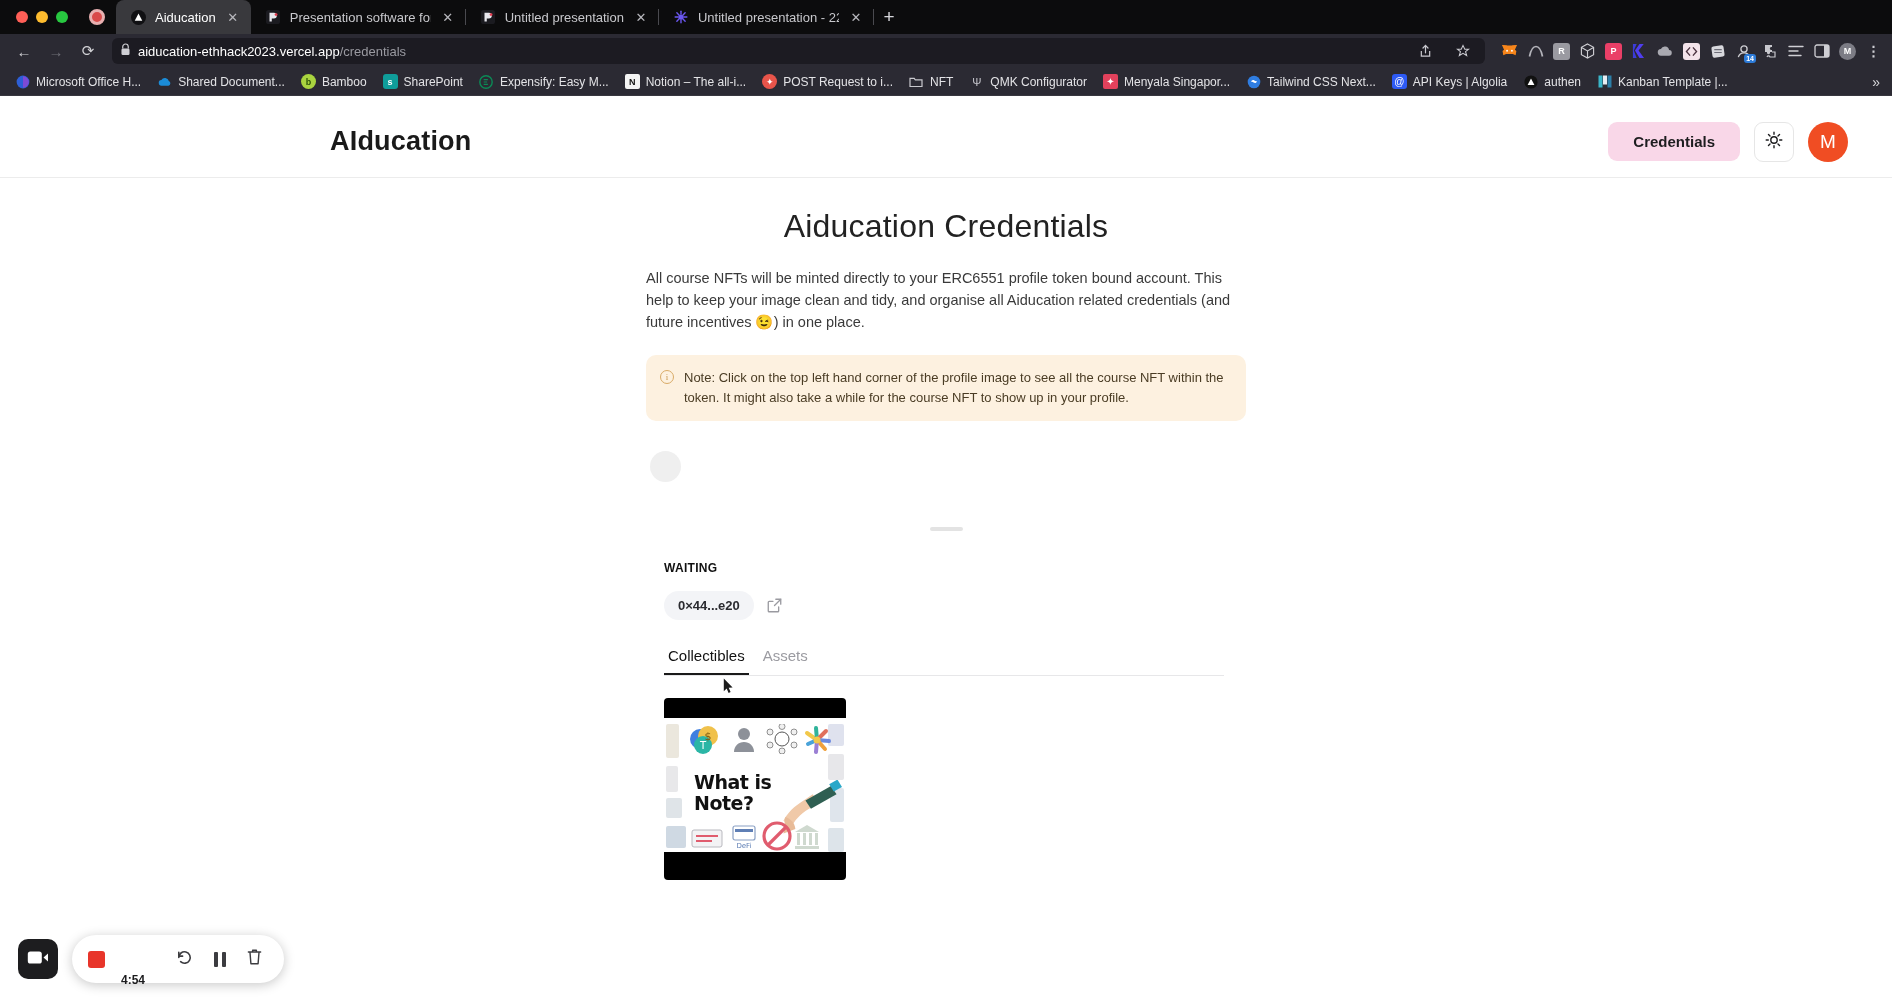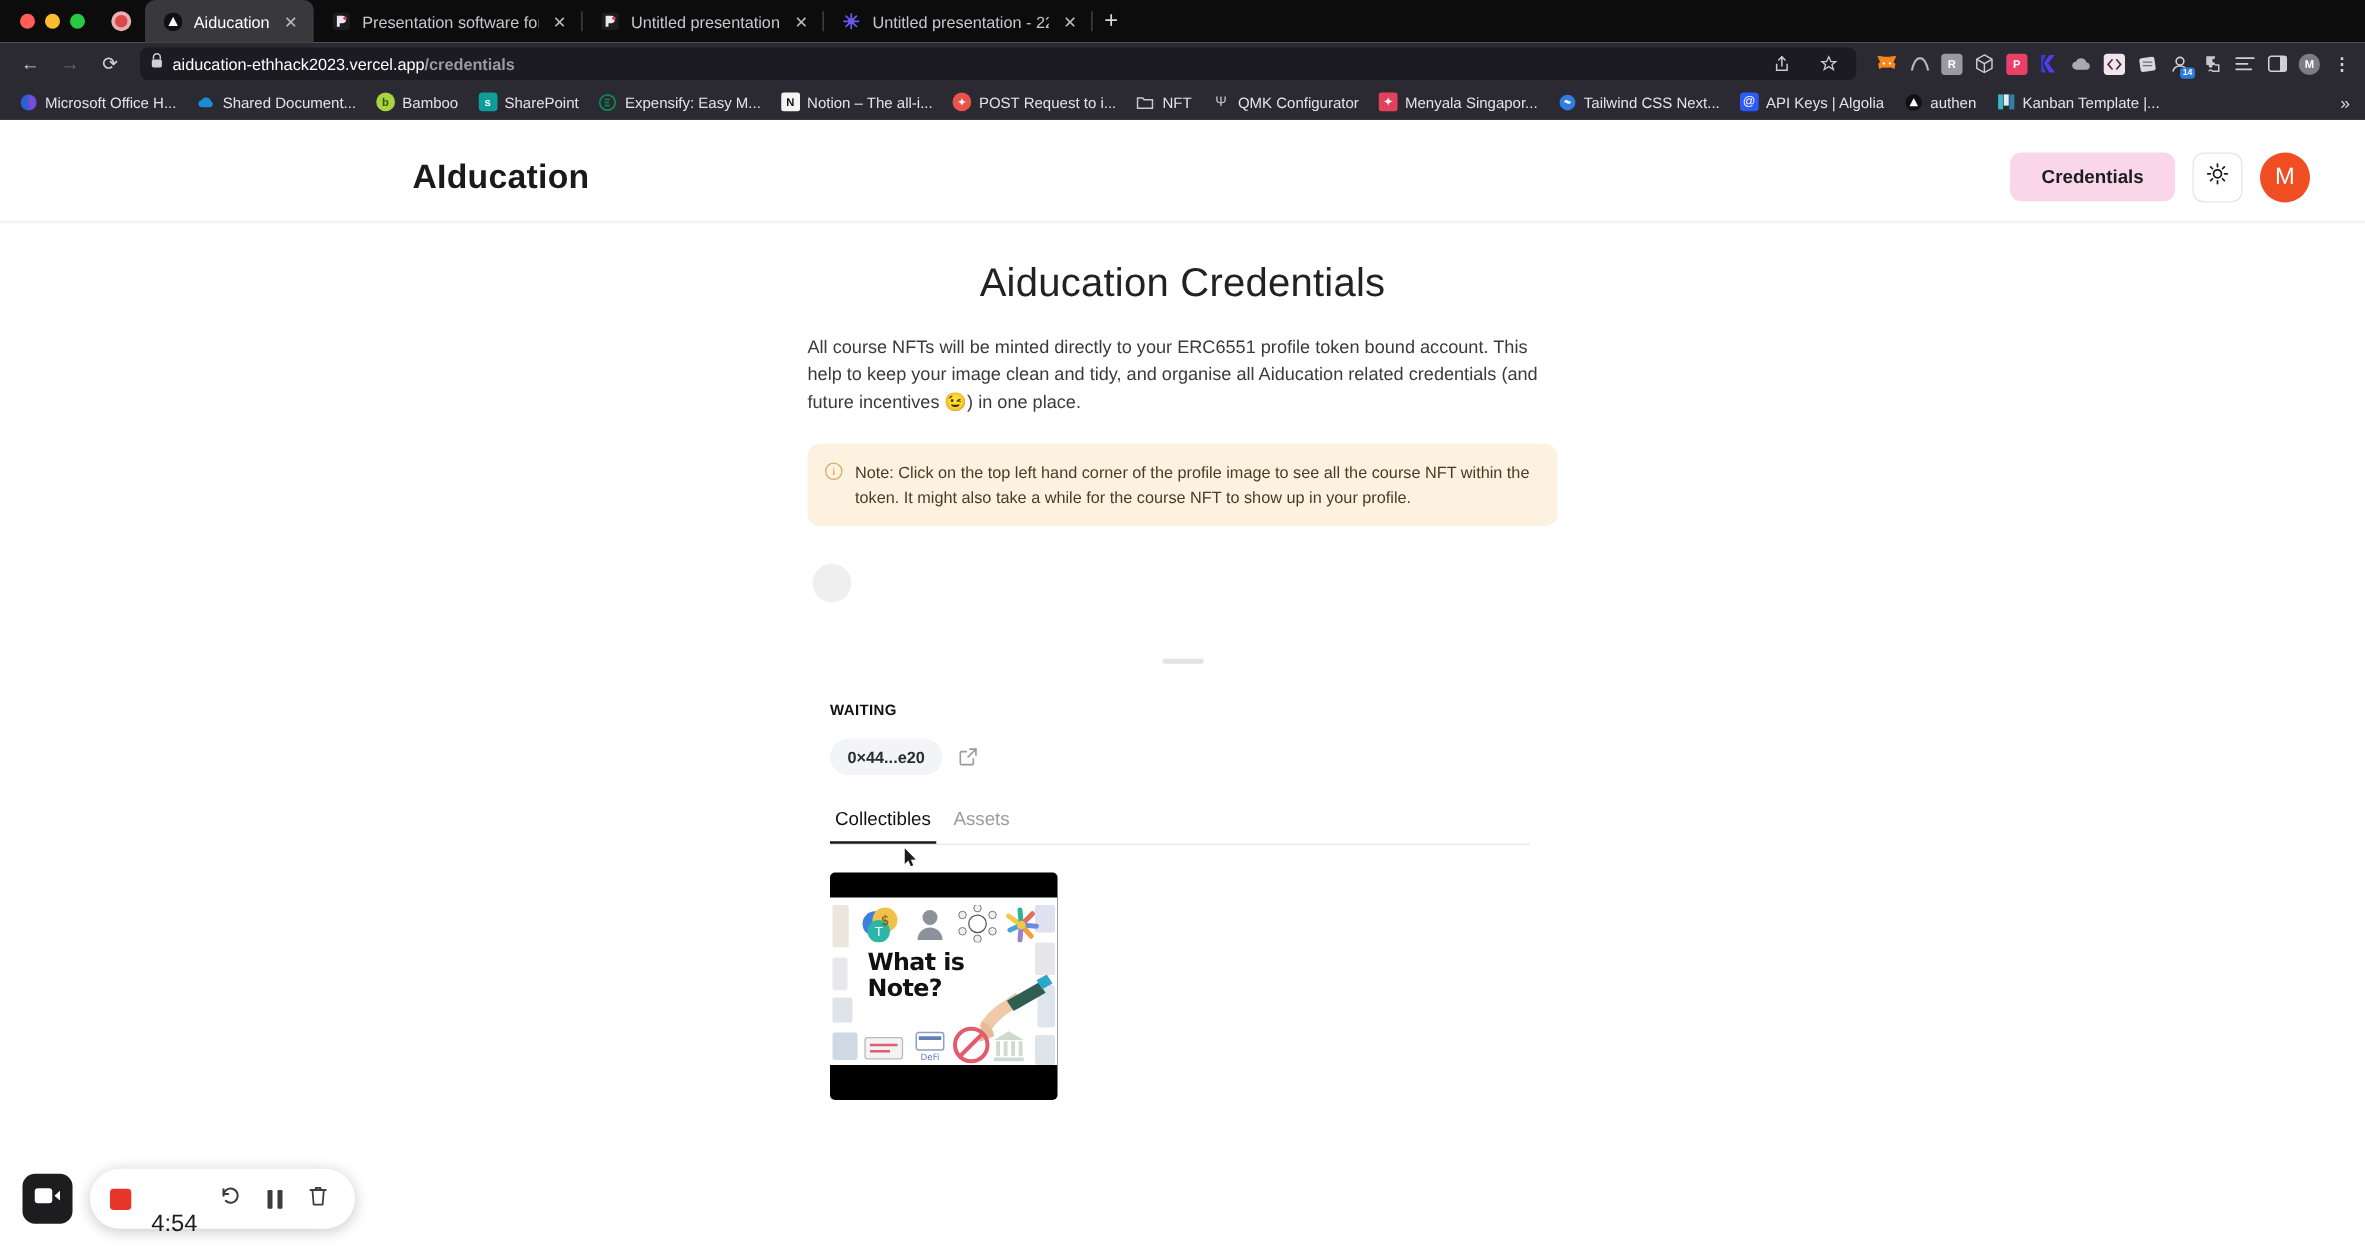--- a/index.html
+++ b/index.html
@@ -97,21 +97,21 @@
     display: flex; align-items: center;
     padding: 0 8px;
     gap: 7px;
     margin: 0 6px;
     min-width: 0;
   }
   .url-text {
     font-size: 13px; color: #ffffff;
     white-space: nowrap; overflow: hidden;
   }
-  .url-text .path { color: #9a9aa1; font-weight: bold; }
+  .url-text .path { color: #9a9aa1; }
   .url-icons { margin-left: auto; display: flex; align-items: center; gap: 10px; }
   .ext-row { display: flex; align-items: center; gap: 9px; padding-left: 6px; }
   .ext {
     width: 17px; height: 17px; border-radius: 3px;
     display: flex; align-items: center; justify-content: center;
     font-size: 9px; color: #fff; font-weight: bold;
     position: relative;
   }
   .ext-badge {
     position: absolute; bottom: -3px; right: -4px;
@@ -258,21 +258,21 @@
     border-radius: 4px;
     background: #000;
     overflow: hidden;
     position: relative;
   }
   .nft-inner {
     position: absolute; left: 0; right: 0; top: 20px; bottom: 28px;
     background: #ffffff;
   }
   .nft-title {
-    position: absolute; left: 30px; top: 42px;
+    position: absolute; left: 30px; top: 54px;
     font-family: "DejaVu Sans", sans-serif;
     font-weight: 700; font-size: 19px; color: #111;
     line-height: 1.12;
     letter-spacing: -.5px;
   }
   .doodle { position: absolute; border-radius: 2px; }
   .hand {
     position: absolute; right: 4px; top: 62px;
     width: 64px; height: 54px;
   }
@@ -299,21 +299,21 @@
   .rec-panel {
     height: 48px;
     background: #ffffff;
     border-radius: 24px;
     box-shadow: 0 2px 12px rgba(0,0,0,.22);
     display: flex; align-items: center;
     gap: 16px;
     padding: 0 20px 0 16px;
   }
   .stop-sq { width: 17px; height: 17px; border-radius: 3px; background: #e8352a; }
-  .rec-time { font-size: 19px; color: #1c1c1e; font-weight: 400; min-width: 38px; margin-top: 42px; }
+  .rec-time { font-size: 12px; color: #1c1c1e; font-weight: 700; min-width: 38px; margin-top: 42px; }
   .rec-ico { width: 19px; height: 19px; color: #3c3c40; display: flex; align-items: center; justify-content: center; }
   .pausebar { width: 4px; height: 15px; background: #3c3c40; border-radius: 1px; }
 </style>
 </head>
 <body>
 
 <div class="browser">
 
   <div class="tabstrip">
     <div class="traffic">

